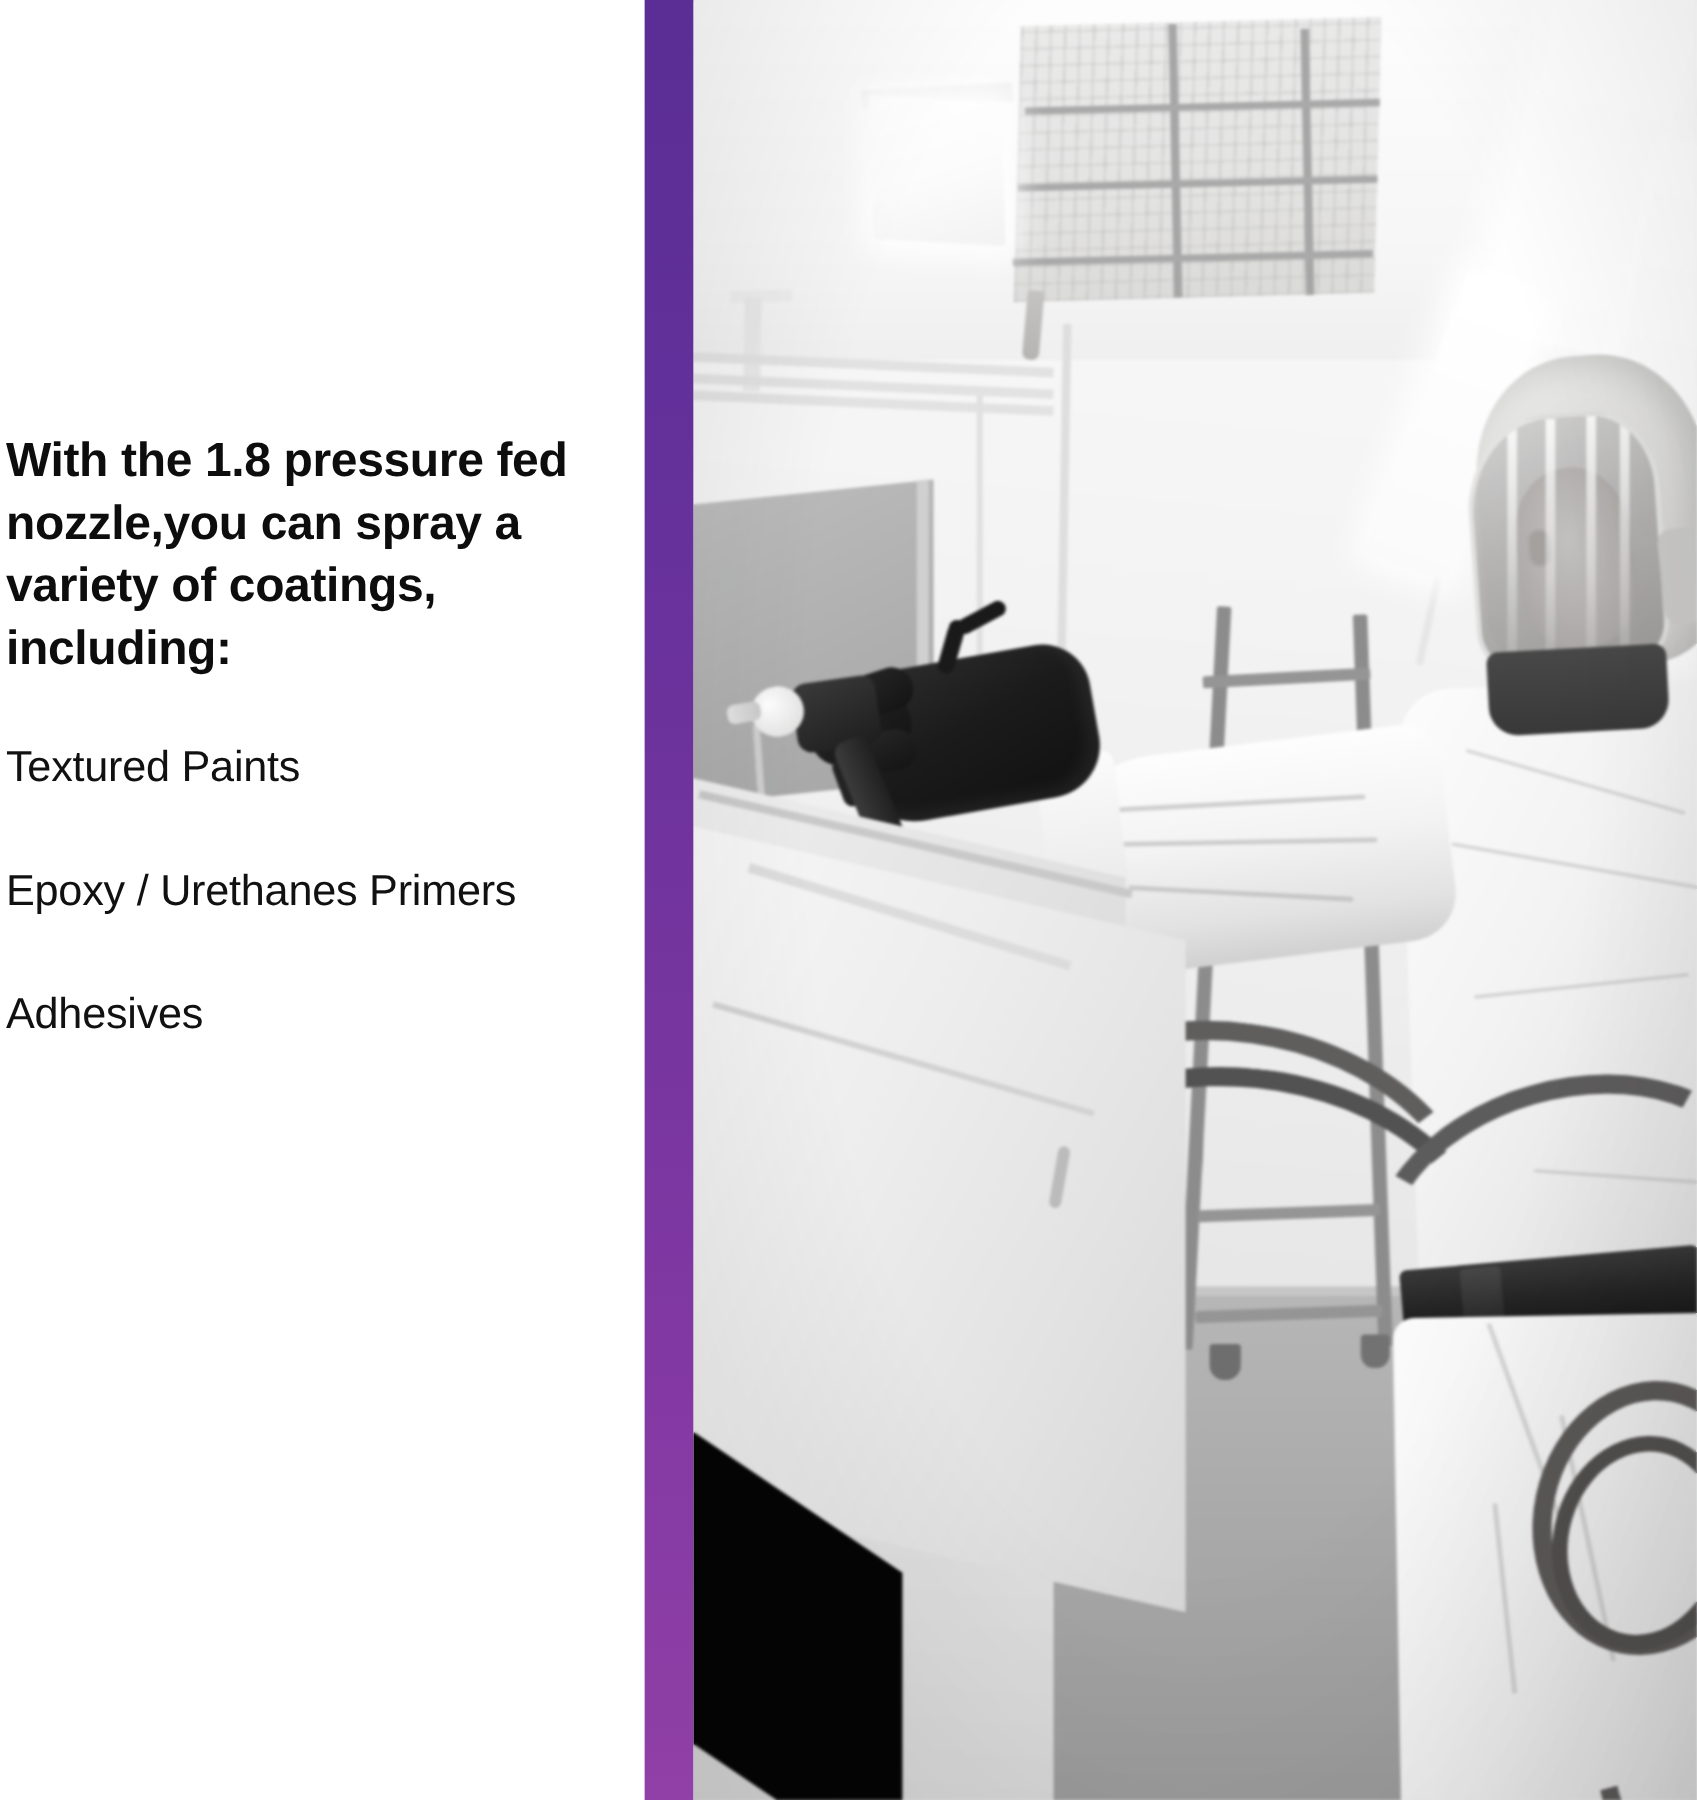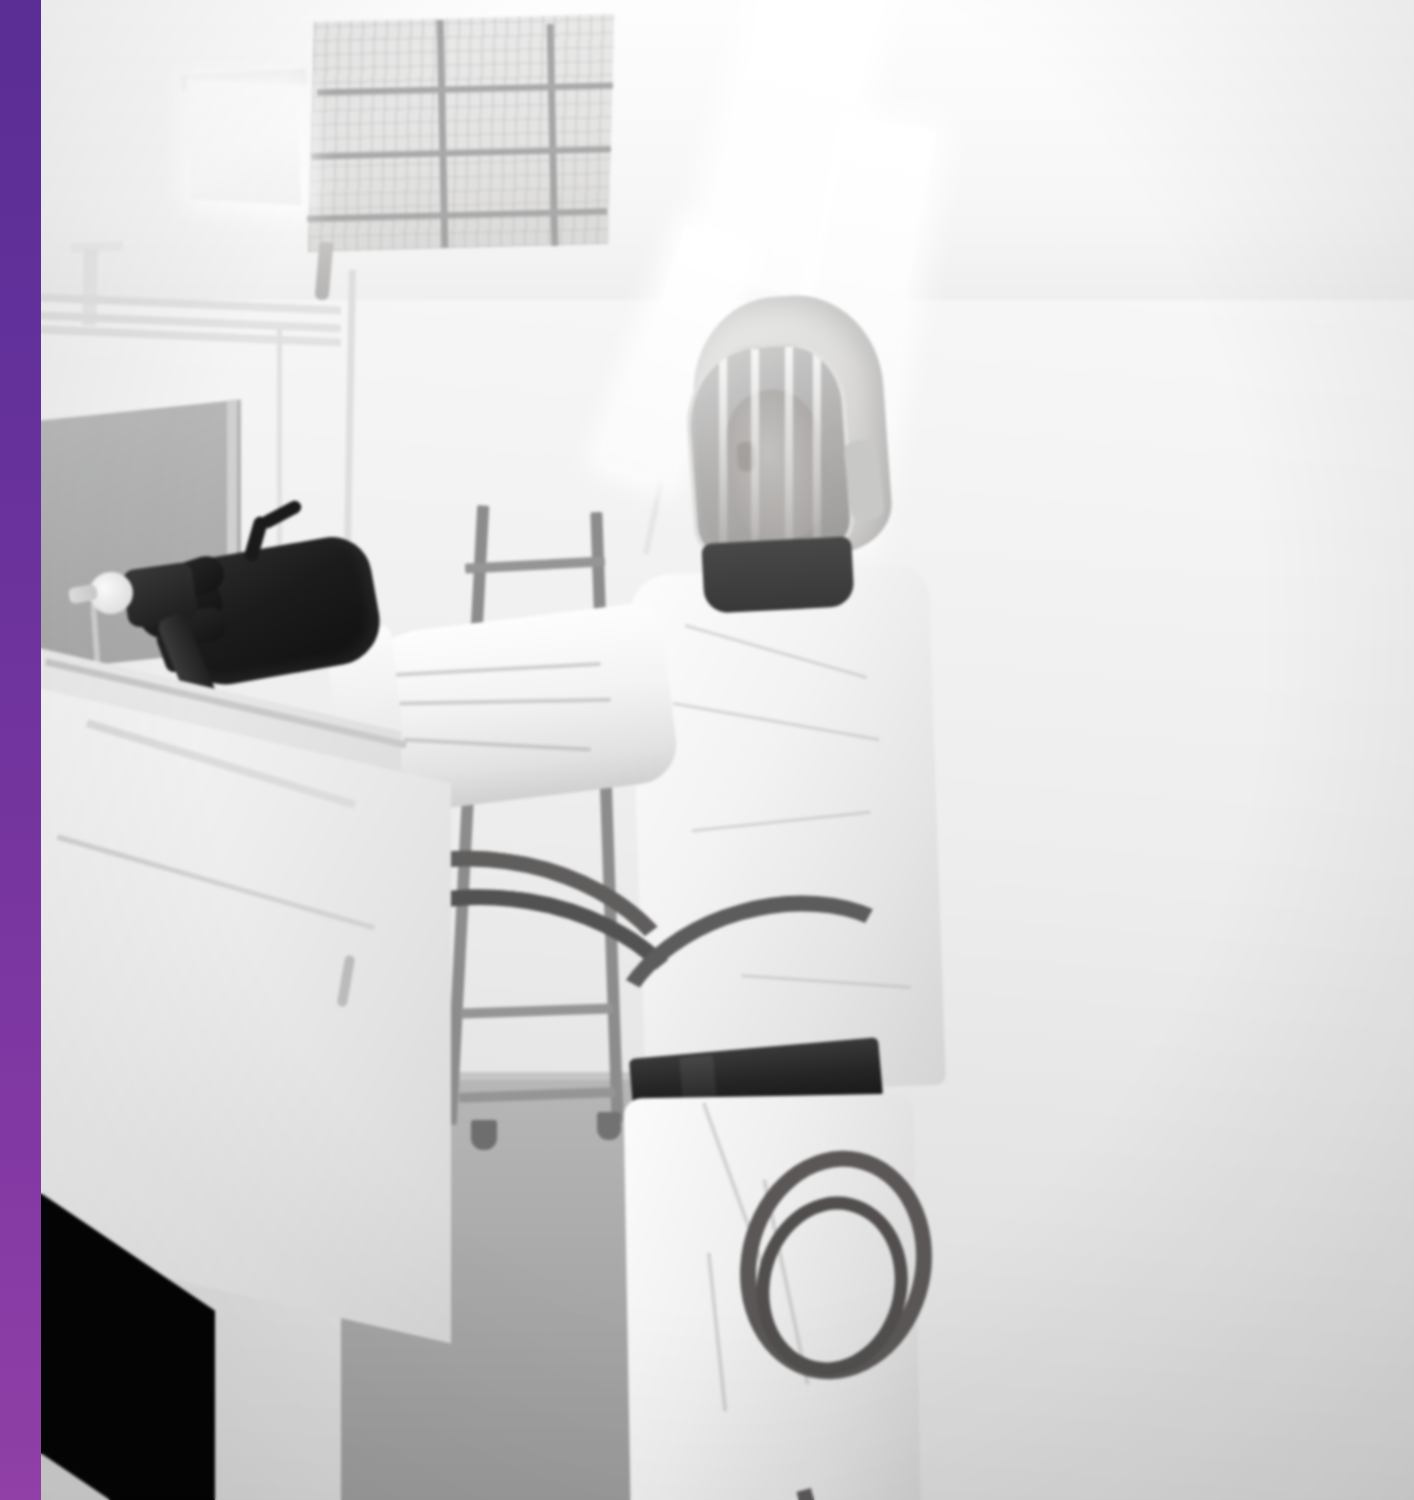--- a/index.html
+++ b/index.html
@@ -488,20 +488,33 @@
     left:0; top:0; width:100%; height:100%;
     background:radial-gradient(ellipse at 50% 42%, rgba(0,0,0,0) 55%, rgba(0,0,0,.10) 100%);
     pointer-events:none;
   }
 </style>
 </head>
 <body>
 
 <div class="page">
 
+  <section class="text-panel">
+    <div class="text-stack">
+
+      <h1 class="headline">With the 1.8 pressure fed nozzle,you can spray a variety of coatings, including:</h1>
+
+      <ul class="coating-list" style="list-style:none;">
+        <li class="coating-item">Textured Paints</li>
+        <li class="coating-item">Epoxy / Urethanes Primers</li>
+        <li class="coating-item">Adhesives</li>
+      </ul>
+
+    </div>
+  </section>
 
   <div class="divider"></div>
 
   <figure class="photo">
 
     <div class="ph wall-back"></div>
     <div class="ph ceiling"></div>
 
     <div class="ph filter-panel"></div>
     <div class="ph grid-bar-v gb1"></div>

